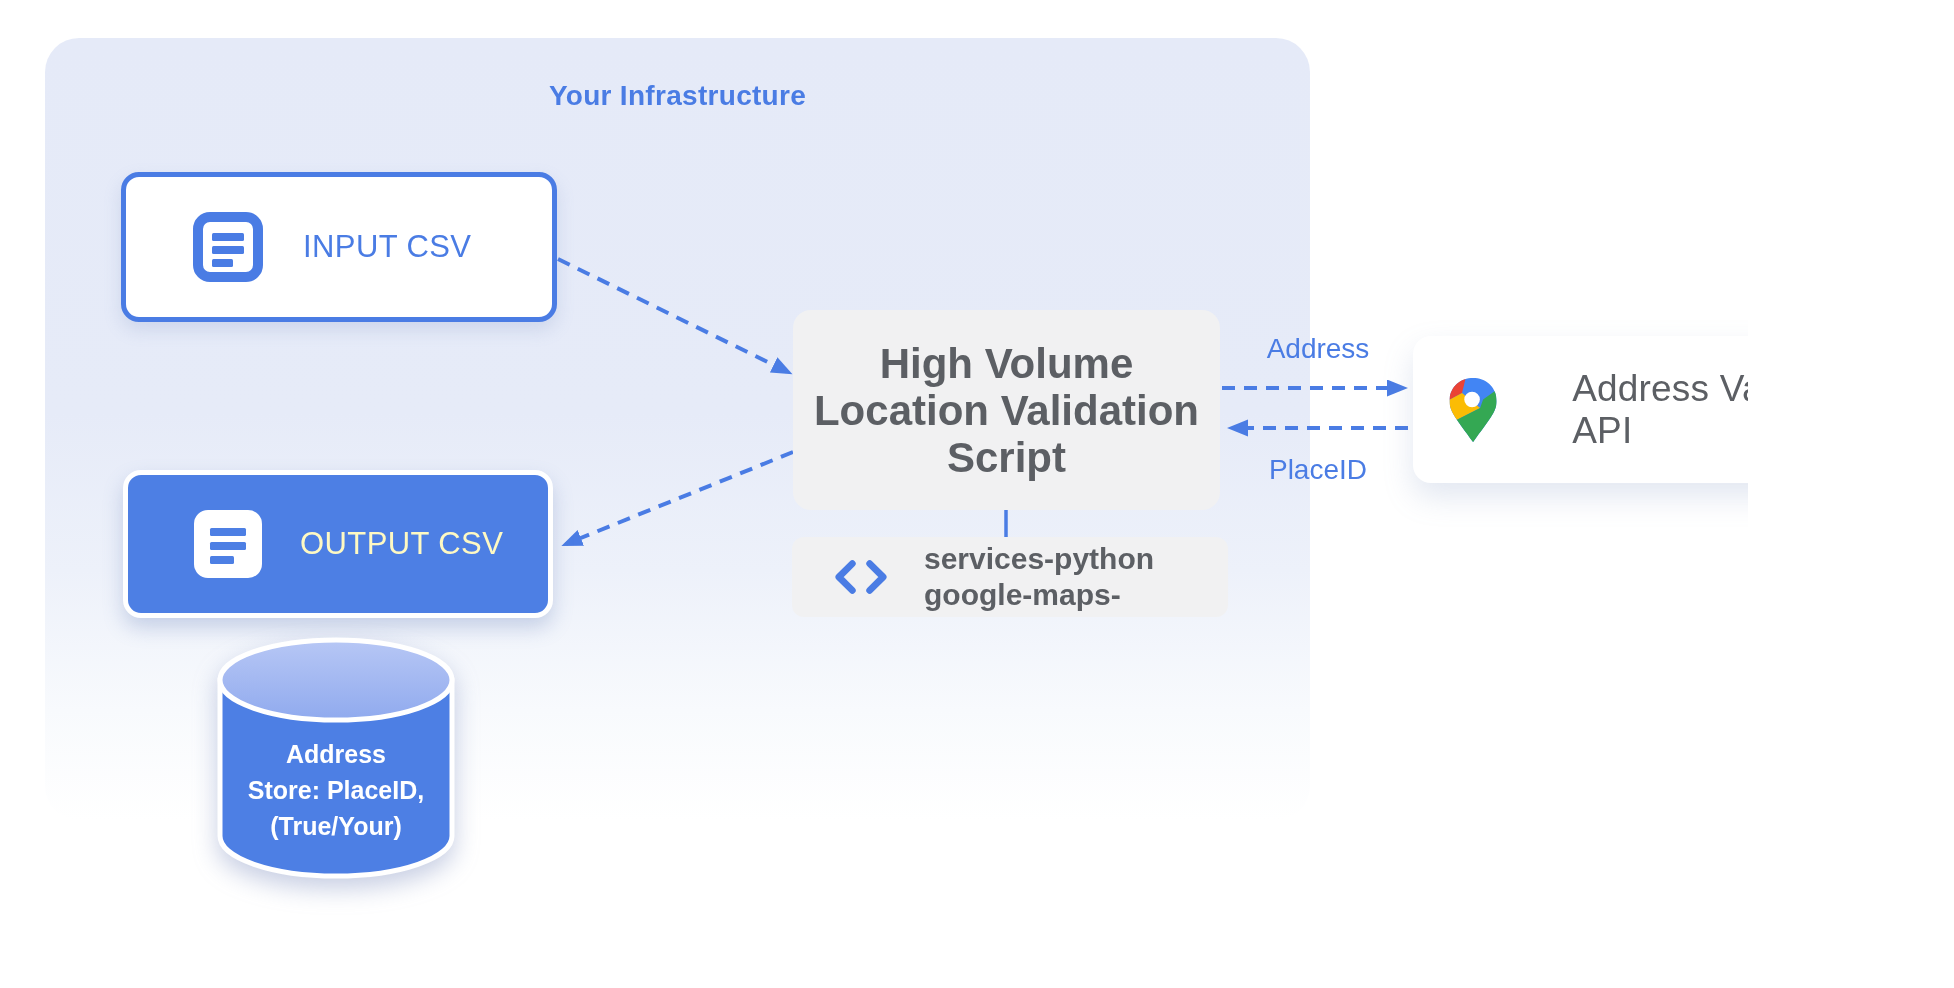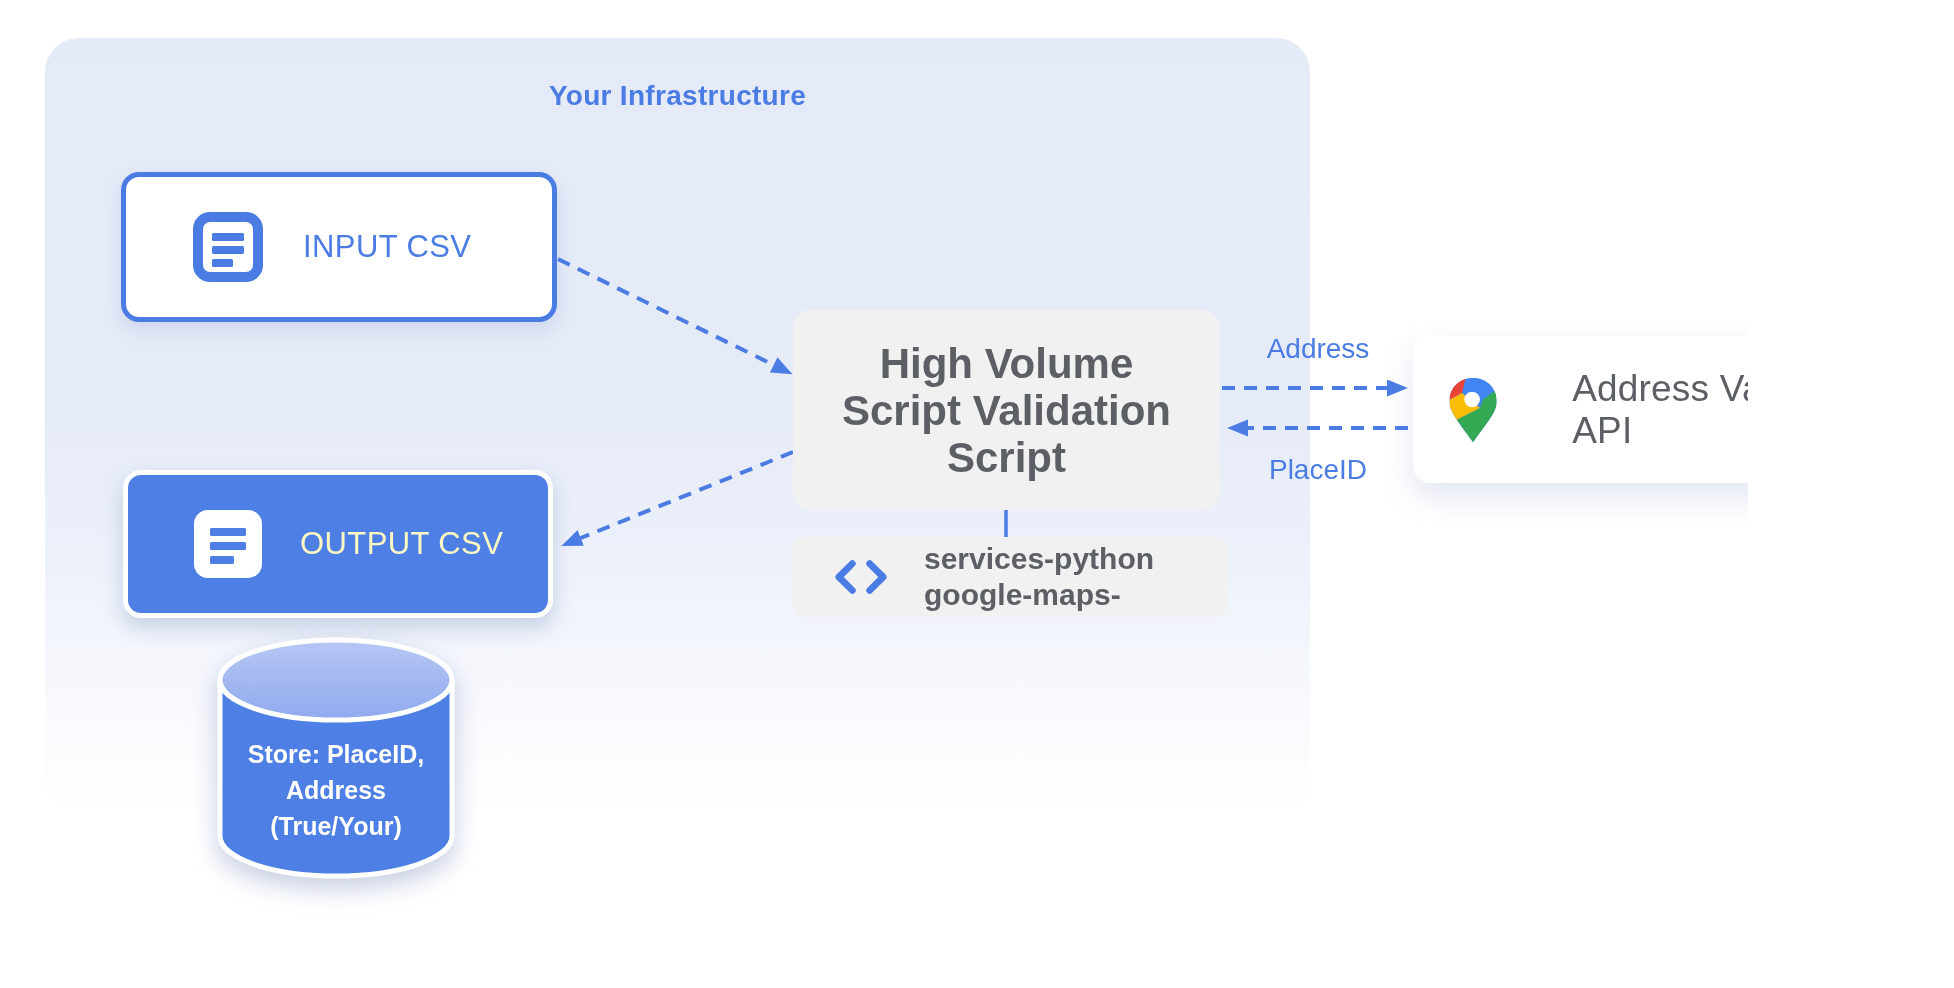--- a/index.html
+++ b/index.html
@@ -110,28 +110,28 @@
     <defs>
       <linearGradient id="cylTop" x1="0" y1="0" x2="0" y2="1">
         <stop offset="0" stop-color="#b7c7f5"></stop>
         <stop offset="1" stop-color="#90aaee"></stop>
       </linearGradient>
     </defs>
     <path d="M4,44 V200 a116,40 0 0 0 232,0 V44 Z" fill="#4d7fe4" stroke="#ffffff" stroke-width="5"></path>
     <ellipse cx="120" cy="44" rx="116" ry="40" fill="url(#cylTop)" stroke="#ffffff" stroke-width="5"></ellipse>
   </svg>
   <div class="cylinder-text">
+    <div>Address</div>
     <div>Store: PlaceID,</div>
-    <div>Address</div>
     <div>(True/Your)</div>
   </div>
 
   <div class="script-box">
     <div>High Volume</div>
-    <div>Script Validation</div>
+    <div>Location Validation</div>
     <div>Script</div>
   </div>
 
   <div class="library-box">
     <svg width="52" height="36" viewBox="0 0 54 36">
       <polyline points="18,4 4,18 18,32" fill="none" stroke="#4a7ce4" stroke-width="7" stroke-linecap="round" stroke-linejoin="round"></polyline>
       <polyline points="36,4 50,18 36,32" fill="none" stroke="#4a7ce4" stroke-width="7" stroke-linecap="round" stroke-linejoin="round"></polyline>
     </svg>
     <div class="library-text">
       <div>services-python</div>

